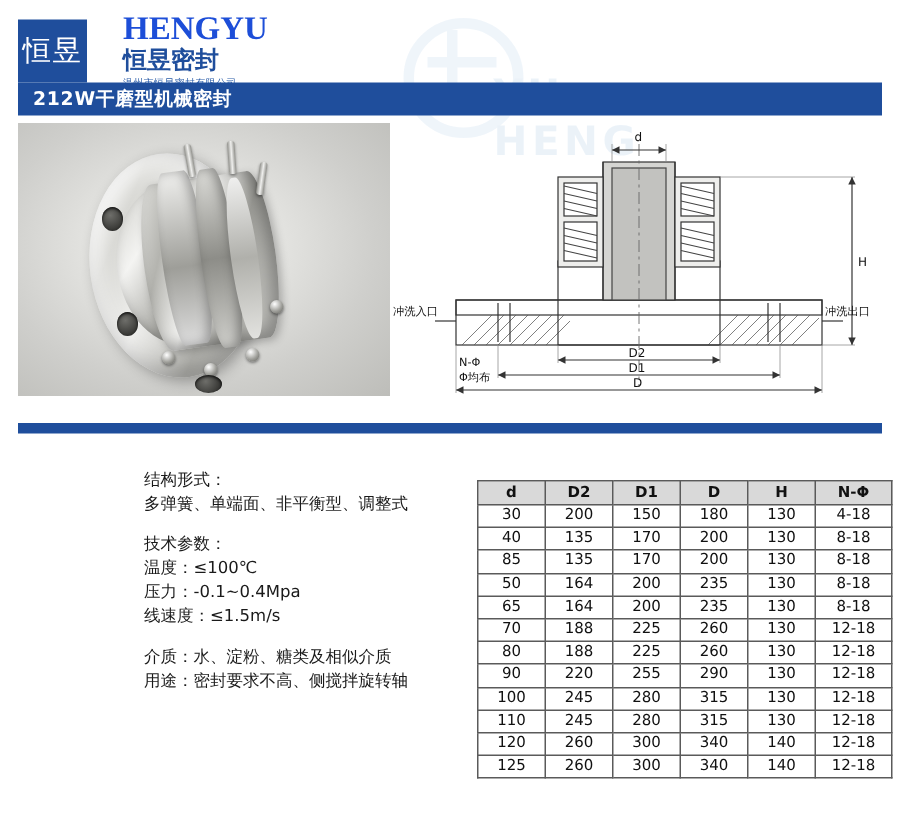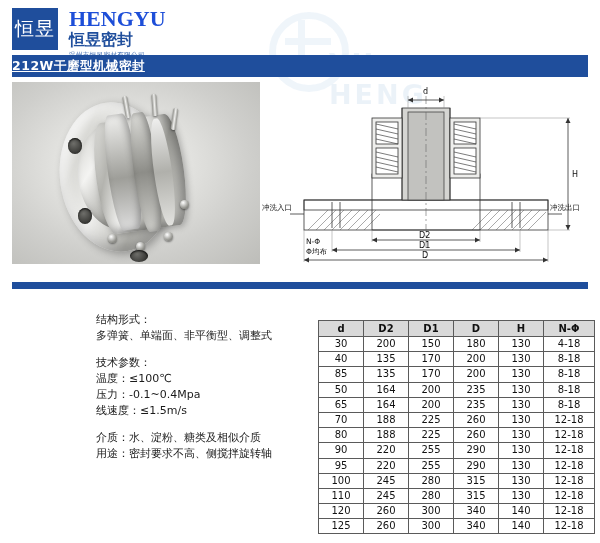--- a/index.html
+++ b/index.html
@@ -65,21 +65,22 @@
     font-family: "DejaVu Sans", sans-serif;
     font-weight: bold;
   }
 
   
   .logo-block {
     position: absolute;
     left: 12px;
     top: 8px;
     display: flex;
-    gap: 11px;
+    align-items: center;
+    gap: 24px;
   }
   .logo-mark {
     width: 46px;
     height: 42px;
     background: #1f4e9c;
     color: #ffffff;
     display: flex;
     align-items: center;
     justify-content: center;
     font-size: 19px;
@@ -121,24 +122,24 @@
     left: 12px;
     top: 55px;
     width: 576px;
     height: 22px;
     background: #1f4e9c;
     color: #ffffff;
     font-size: 12.5px;
     font-weight: bold;
     display: flex;
     align-items: center;
+    padding-left: 10px;
     box-sizing: border-box;
     font-family: "DejaVu Sans", sans-serif;
     letter-spacing: 0.5px;
-    text-decoration: underline;
   }
 
   
   .photo {
     position: absolute;
     left: 12px;
     top: 82px;
     width: 248px;
     height: 182px;
     background: radial-gradient(ellipse at 45% 45%, #f2f2f0 0%, #e2e2df 35%, #cfcfcc 65%, #bdbdb9 100%);
@@ -521,28 +522,20 @@
         </tr>
         <tr>
           <td>90</td>
           <td>220</td>
           <td>255</td>
           <td>290</td>
           <td>130</td>
           <td>12-18</td>
         </tr>
         <tr>
-          <td>95</td>
-          <td>220</td>
-          <td>255</td>
-          <td>290</td>
-          <td>130</td>
-          <td>12-18</td>
-        </tr>
-        <tr>
           <td>100</td>
           <td>245</td>
           <td>280</td>
           <td>315</td>
           <td>130</td>
           <td>12-18</td>
         </tr>
         <tr>
           <td>110</td>
           <td>245</td>

